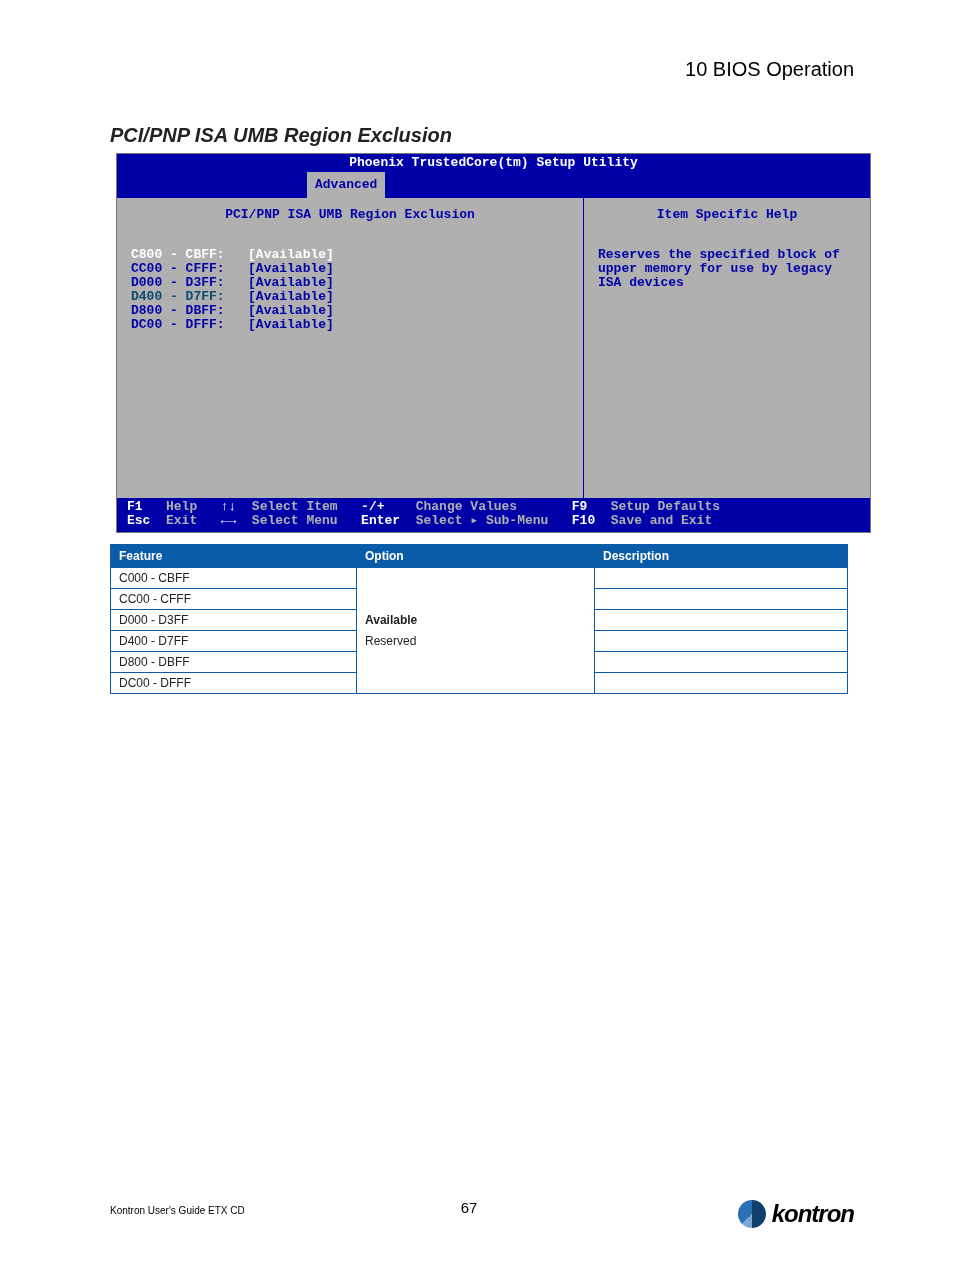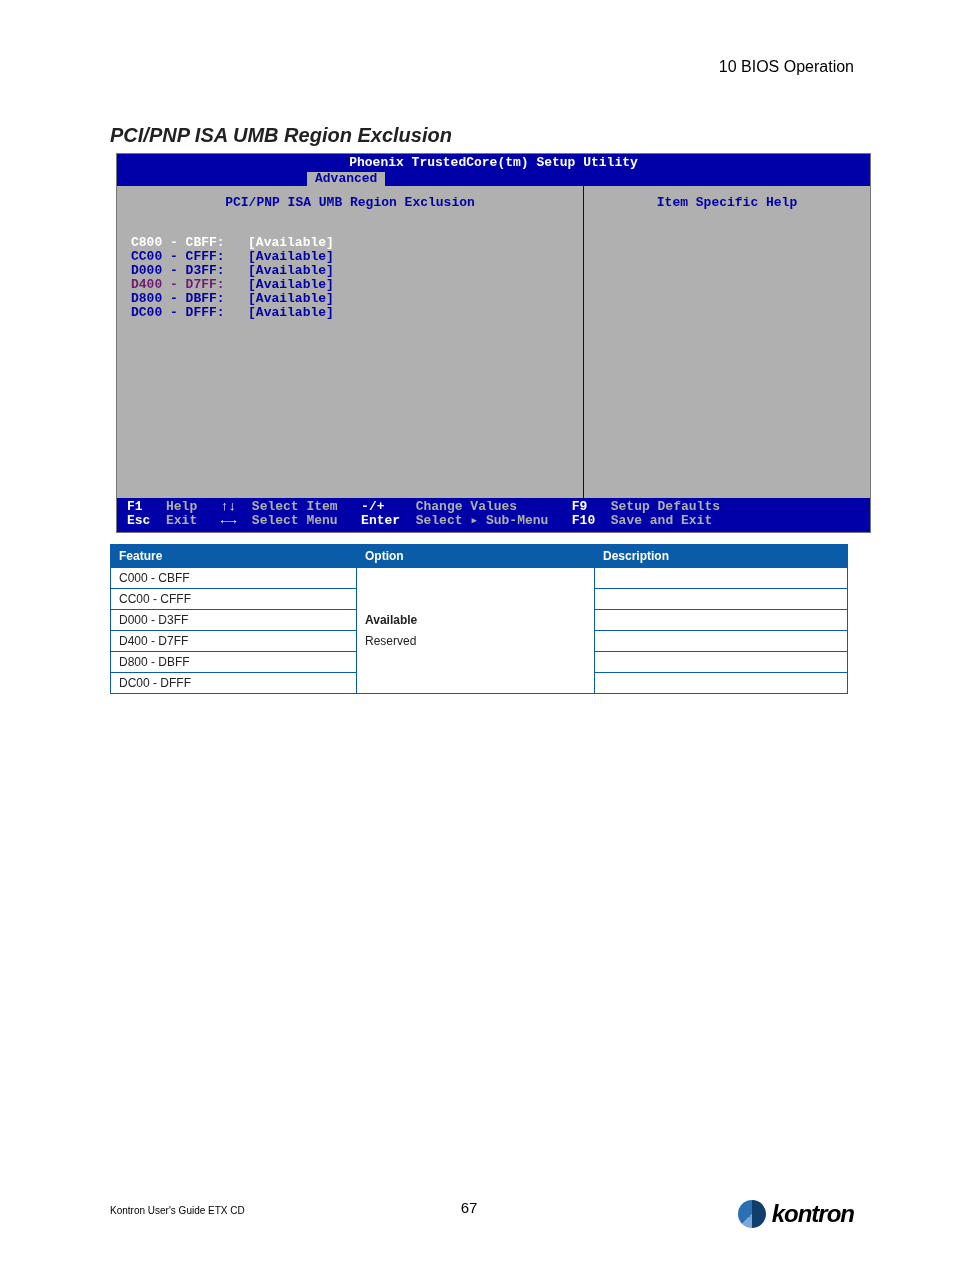--- a/index.html
+++ b/index.html
@@ -8,21 +8,21 @@
     height: 1272px;
     background: #fff;
     font-family: Arial, Helvetica, sans-serif;
     position: relative;
     color: #000;
   }
   .page-header {
     position: absolute;
     top: 58px;
     right: 100px;
-    font-size: 16px;
+    font-size: 20px;
   }
   .section-title {
     position: absolute;
     top: 124px;
     left: 110px;
     font-size: 20px;
     font-style: italic;
     font-weight: bold;
     color: #222;
   }
@@ -48,21 +48,21 @@
     text-align: center;
     padding: 2px 0;
   }
   .bios-menu {
     background: #0000a8;
     color: #a8a8a8;
     padding: 0 0 0 0;
     display: flex;
   }
   .bios-menu-item {
-    padding: 0 8px;
+    padding: 6px 8px;
   }
   .bios-menu-item.active {
     background: #b0b0b0;
     color: #0000a8;
   }
   .bios-body {
     background: #b0b0b0;
     color: #0000a8;
     height: 318px;
     display: flex;
@@ -188,27 +188,28 @@
     <span style="width:190px"></span>
     <span class="bios-menu-item active">Advanced</span>
   </div>
   <div class="bios-body">
     <div class="bios-left">
       <div class="bios-section-title">PCI/PNP ISA UMB Region Exclusion</div>
       <div id="bios-rows">
           <div class="bios-row"><span class="range-hl">C800 - CBFF:</span>   <span class="val-hl">[Available]</span></div>
           <div class="bios-row"><span style="color: rgb(0, 0, 168);">CC00 - CFFF:</span>   <span style="color: rgb(0, 0, 168);">[Available]</span></div>
           <div class="bios-row"><span style="color: rgb(0, 0, 168);">D000 - D3FF:</span>   <span style="color: rgb(0, 0, 168);">[Available]</span></div>
-          <div class="bios-row"><span style="color: #701a75;">D400 - D7FF:</span>   <span style="color: rgb(0, 0, 168);">[Available]</span></div>
+          <div class="bios-row"><span style="color: #0c4a6e;">D400 - D7FF:</span>   <span style="color: rgb(0, 0, 168);">[Available]</span></div>
           <div class="bios-row"><span style="color: rgb(0, 0, 168); text-align: center;">D800 - DBFF:</span>   <span style="color: rgb(0, 0, 168);">[Available]</span></div>
           <div class="bios-row"><span style="color: rgb(0, 0, 168);">DC00 - DFFF:</span>   <span style="color: rgb(0, 0, 168);">[Available]</span></div>
         </div>
     </div>
     <div class="bios-right">
       <div class="bios-help-title">Item Specific Help</div>
+      <div style="color:#0000a8;">Reserves the specified block of upper memory for use by legacy ISA devices</div>
     </div>
   </div>
   <div class="bios-footer"><span class="key">F1</span>   <span>Help</span>   <span class="farrow">↑↓</span>  <span>Select Item</span>   <span class="farrow">-/+</span>    <span>Change Values</span>       <span class="key">F9</span>   <span>Setup Defaults</span>
 <span class="key">Esc</span>  <span>Exit</span>   <span class="farrow">←→</span>  <span>Select Menu</span>   <span class="key">Enter</span>  <span>Select ▸ Sub-Menu</span>   <span class="key">F10</span>  <span>Save and Exit</span></div>
 </div>
 
 <table class="feature-table">
   <thead>
     <tr>
       <th style="width:246px">Feature</th>

